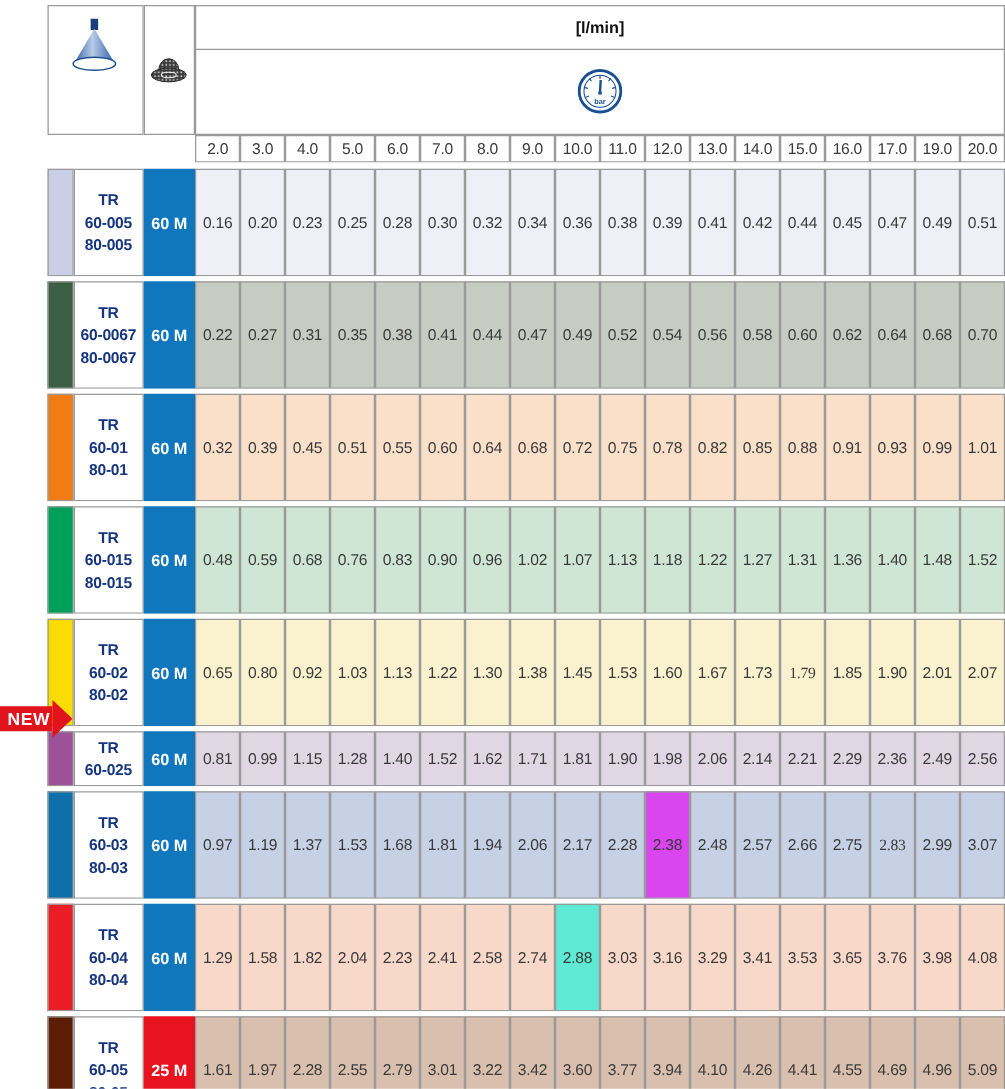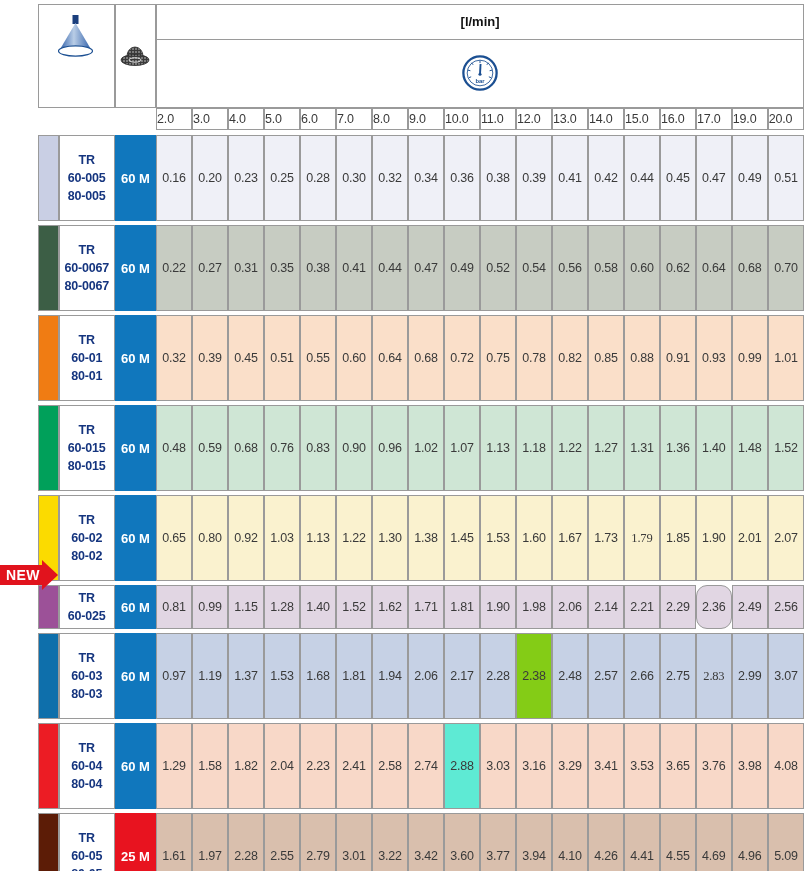--- a/index.html
+++ b/index.html
@@ -63,21 +63,21 @@
     border-top:none;
     background:#ffffff;
     height:54px;
     text-align:center;
     vertical-align:middle;
   }
   .hdr-tick{
     border:1px solid #9a9a9a;
     background:#ffffff;
     height:22px;
-    text-align:left;
+    text-align:center;
     font-size:12.5px;
     color:#3a3a3a;
     letter-spacing:-0.2px;
   }
 
   
   .spacer td{height:5px;border:none;background:#ffffff;}
   .rowgap td{height:4px;border:none;background:#ffffff;}
 
   
@@ -424,21 +424,21 @@
           <td class="val" style="background: rgb(225, 214, 227);">1.52</td>
           <td class="val" style="background: rgb(225, 214, 227);">1.62</td>
           <td class="val" style="background: rgb(225, 214, 227);">1.71</td>
           <td class="val" style="background: rgb(225, 214, 227);">1.81</td>
           <td class="val" style="background: rgb(225, 214, 227);">1.90</td>
           <td class="val" style="background: rgb(225, 214, 227);">1.98</td>
           <td class="val" style="background: rgb(225, 214, 227);">2.06</td>
           <td class="val" style="background: rgb(225, 214, 227);">2.14</td>
           <td class="val" style="background: rgb(225, 214, 227);">2.21</td>
           <td class="val" style="background: rgb(225, 214, 227);">2.29</td>
-          <td class="val" style="background: rgb(225, 214, 227); border-radius: 11px;">2.36</td>
+          <td class="val" style="background: rgb(225, 214, 227);">2.36</td>
           <td class="val" style="background: rgb(225, 214, 227);">2.49</td>
           <td class="val" style="background: rgb(225, 214, 227);">2.56</td>
         </tr>
         <tr class="rowgap">
           <td colspan="21"></td>
         </tr>
         <tr style="height: 86px;">
           <td class="strip" style="background: rgb(14, 111, 171);"></td>
           <td class="code">
             <div>TR</div>
@@ -449,21 +449,21 @@
           <td class="val" style="background: rgb(198, 209, 229);">0.97</td>
           <td class="val" style="background: rgb(198, 209, 229);">1.19</td>
           <td class="val" style="background: rgb(198, 209, 229);">1.37</td>
           <td class="val" style="background: rgb(198, 209, 229);">1.53</td>
           <td class="val" style="background: rgb(198, 209, 229);">1.68</td>
           <td class="val" style="background: rgb(198, 209, 229);">1.81</td>
           <td class="val" style="background: rgb(198, 209, 229);">1.94</td>
           <td class="val" style="background: rgb(198, 209, 229);">2.06</td>
           <td class="val" style="background: rgb(198, 209, 229);">2.17</td>
           <td class="val" style="background: rgb(198, 209, 229);">2.28</td>
-          <td class="val" style="background: #84cc16;">2.38</td>
+          <td class="val" style="background: #d946ef;">2.38</td>
           <td class="val" style="background: rgb(198, 209, 229);">2.48</td>
           <td class="val" style="background: rgb(198, 209, 229);">2.57</td>
           <td class="val" style="background: rgb(198, 209, 229);">2.66</td>
           <td class="val" style="background: rgb(198, 209, 229);">2.75</td>
           <td class="val" style="background: rgb(198, 209, 229); font-family: Liberation Serif, serif;">2.83</td>
           <td class="val" style="background: rgb(198, 209, 229);">2.99</td>
           <td class="val" style="background: rgb(198, 209, 229);">3.07</td>
         </tr>
         <tr class="rowgap">
           <td colspan="21"></td>

